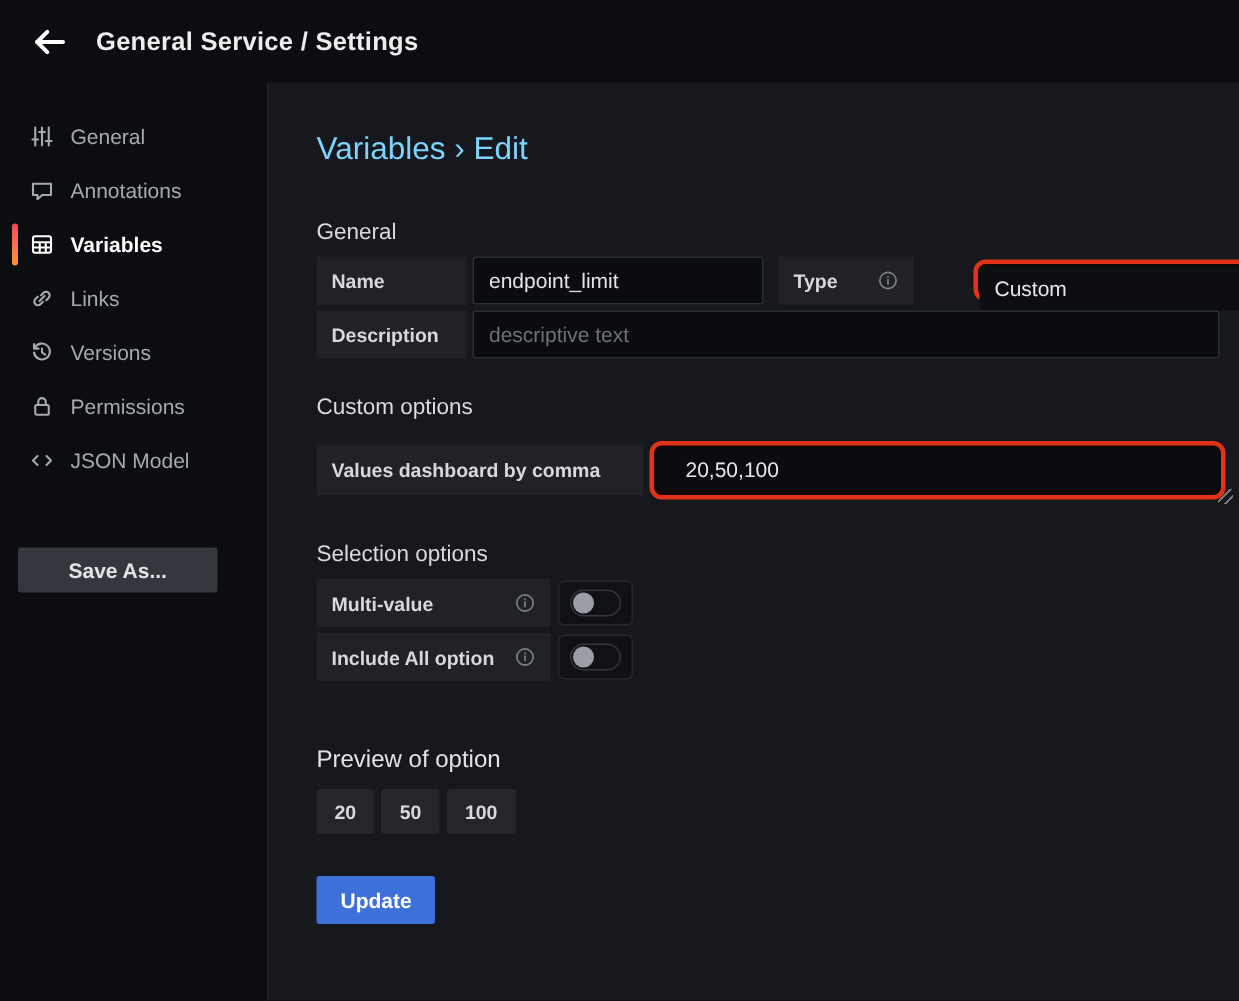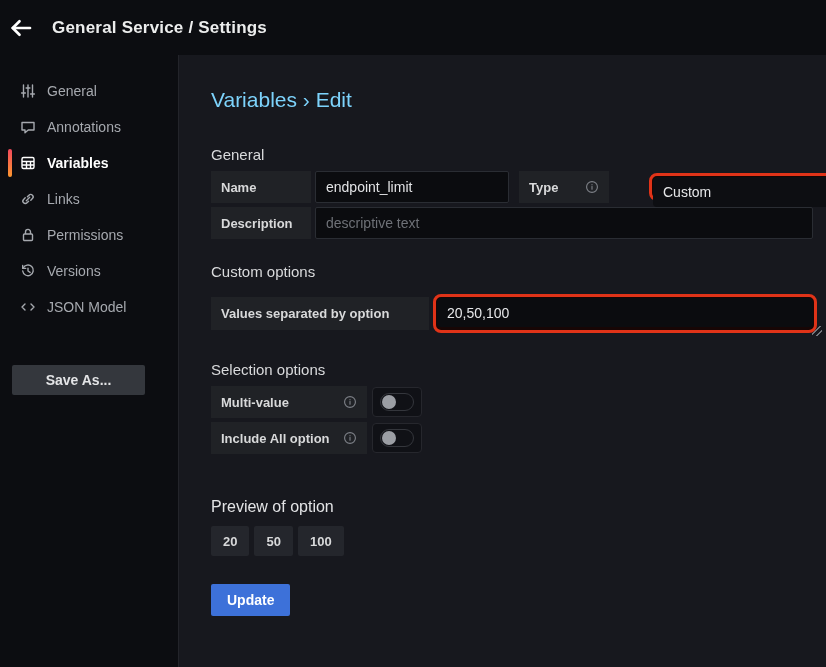--- a/index.html
+++ b/index.html
@@ -3,21 +3,21 @@
 <meta charset="utf-8">
 <style>
   * { margin:0; padding:0; box-sizing:border-box; }
   html,body { background:#0c0d11; }
   .app {
     position:relative; width:826px; height:667px; overflow:hidden;
     background:#0c0d11; color:#d8d9da;
     font-family:"Liberation Sans", sans-serif;
   }
   
-  .header { height:55px; display:flex; align-items:center; padding-left:4px; }
+  .header { height:55px; display:flex; align-items:center; padding-left:16px; }
   .back-btn { width:34px; height:34px; display:flex; align-items:center; justify-content:center;
               color:#ffffff; cursor:pointer; background:none; border:none; }
   .back-btn svg { width:24px; height:24px; }
   .page-header-title { margin-left:14px; font-size:17px; font-weight:700; color:#eceded; letter-spacing:.2px; }
 
   
   .layout { display:flex; height:612px; }
 
   
   .sidebar { width:178px; flex:none; padding-top:18px; }
@@ -53,21 +53,21 @@
             display:flex; align-items:center; padding:0 10px; color:#e6e7e9; font-size:14px; cursor:pointer; }
   .select .sel-text { flex:1; }
   .select svg { width:14px; height:14px; color:#9699a0; flex:none; }
 
   
   .hl-wrap { border:3px solid #e03318; border-radius:8px; background:#170605; }
   .hl-select { width:204px; height:28px; padding:1px;margin-left:40px; }
   .hl-select .select { width:196px; height:30px; border:none; background:#0d0e12; border-radius:4px; }
   .hl-textarea { width:384px; height:39px; padding:1px; position:relative; }
   .values-box { width:376px; height:29px; background:#0b0c0f; border-radius:4px;
-                display:flex; align-items:center; padding:0 10px; color:#e6e7e9; font-size:14px; }
+                display:flex; align-items:center; padding:0 20px; color:#e6e7e9; font-size:14px; }
   .resize-handle { position:absolute; right:-8px; bottom:-6px; width:10px; height:10px;
       background-image:linear-gradient(135deg, transparent 40%, #73767c 40%, #73767c 50%,
       transparent 50%, transparent 68%, #73767c 68%, #73767c 78%, transparent 78%); }
 
   .info-icon { margin-left:auto; color:#7d8087; display:flex; }
   .info-icon svg { width:14px; height:14px; }
 
   .toggle { width:50px; height:30px; background:#101116; border:1px solid #26272d; border-radius:4px;
             display:flex; align-items:center; cursor:pointer; }
   .toggle .pill { width:34px; height:18px; margin-left:7px; border:1px solid #34363c; border-radius:9px;
@@ -134,36 +134,36 @@
           <svg viewBox="0 0 16 16" fill="none" stroke="currentColor" stroke-width="1.4" stroke-linecap="round" stroke-linejoin="round">
               <path d="M6.3 9.7l3.4-3.4"></path>
               <path d="M5.2 6.8L3.6 8.4a2.4 2.4 0 003.4 3.4l1.6-1.6"></path>
               <path d="M10.8 9.2l1.6-1.6a2.4 2.4 0 00-3.4-3.4L7.4 5.8"></path>
             </svg>
         </span>
         <span>Links</span>
       </div>
       <div class="nav-item">
         <span style="display:flex">
-          <svg viewBox="0 0 16 16" fill="none" stroke="currentColor" stroke-width="1.4" stroke-linejoin="round">
-              <rect x="3.5" y="7" width="9" height="6.5" rx="1"></rect>
-              <path d="M5.5 7V4.9a2.5 2.5 0 015 0V7"></path>
-            </svg>
-        </span>
-        <span>Permissions</span>
-      </div>
-      <div class="nav-item">
-        <span style="display:flex">
           <svg viewBox="0 0 16 16" fill="none" stroke="currentColor" stroke-width="1.4" stroke-linecap="round" stroke-linejoin="round">
               <path d="M3.2 5A5.3 5.3 0 112.7 8"></path>
               <path d="M2.7 2.4v3h3"></path>
               <path d="M8 5.3V8l2.1 1.4"></path>
             </svg>
         </span>
         <span>Versions</span>
+      </div>
+      <div class="nav-item">
+        <span style="display:flex">
+          <svg viewBox="0 0 16 16" fill="none" stroke="currentColor" stroke-width="1.4" stroke-linejoin="round">
+              <rect x="3.5" y="7" width="9" height="6.5" rx="1"></rect>
+              <path d="M5.5 7V4.9a2.5 2.5 0 015 0V7"></path>
+            </svg>
+        </span>
+        <span>Permissions</span>
       </div>
       <div class="nav-item">
         <span style="display:flex">
           <svg viewBox="0 0 16 16" fill="none" stroke="currentColor" stroke-width="1.4" stroke-linecap="round" stroke-linejoin="round">
               <path d="M5 5L2 8l3 3"></path>
               <path d="M11 5l3 3-3 3"></path>
             </svg>
         </span>
         <span>JSON Model</span>
       </div>
@@ -204,21 +204,21 @@
 
 
       <div class="form-row">
         <div class="field-label w100">Description</div>
         <input class="text-input w498 gap4" placeholder="descriptive text" style="">
       </div>
 
       <div class="section-custom">
         <div class="section-heading">Custom options</div>
         <div class="form-row" style="height:39px">
-          <div class="field-label w218" style="height:33px">Values separated by option</div>
+          <div class="field-label w218" style="height:33px">Values dashboard by comma</div>
           <div class="hl-wrap hl-textarea gap4">
             <div class="values-box">20,50,100</div>
             <div class="resize-handle"></div>
           </div>
         </div>
       </div>
 
       <div class="section-selection">
         <div class="section-heading">Selection options</div>
         <div class="form-row">

